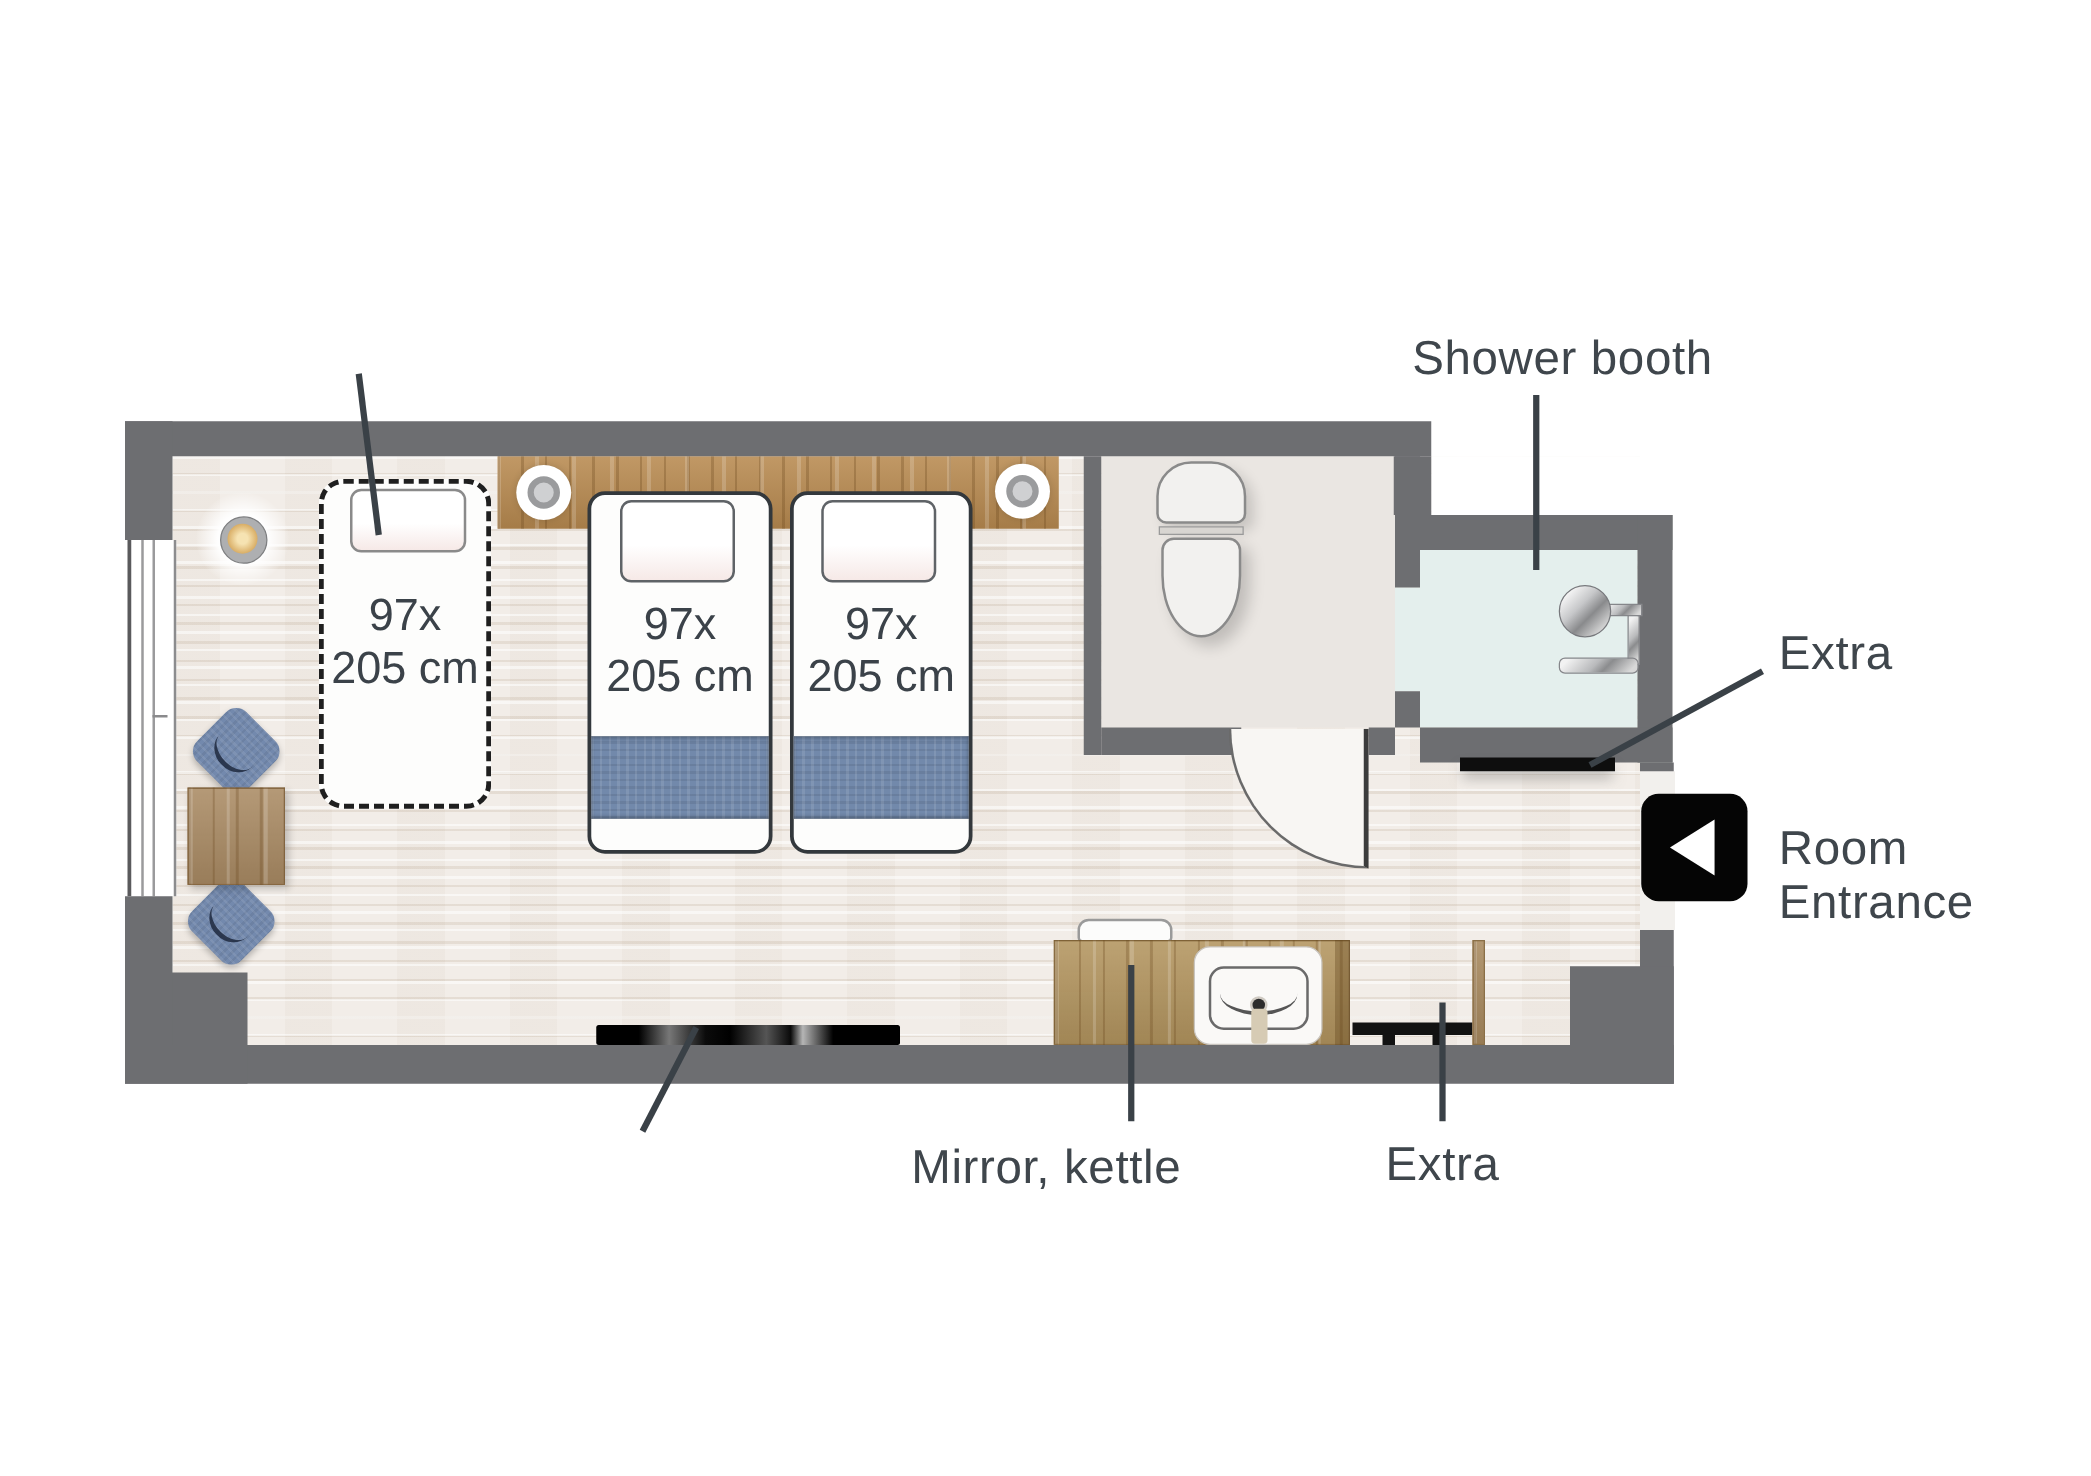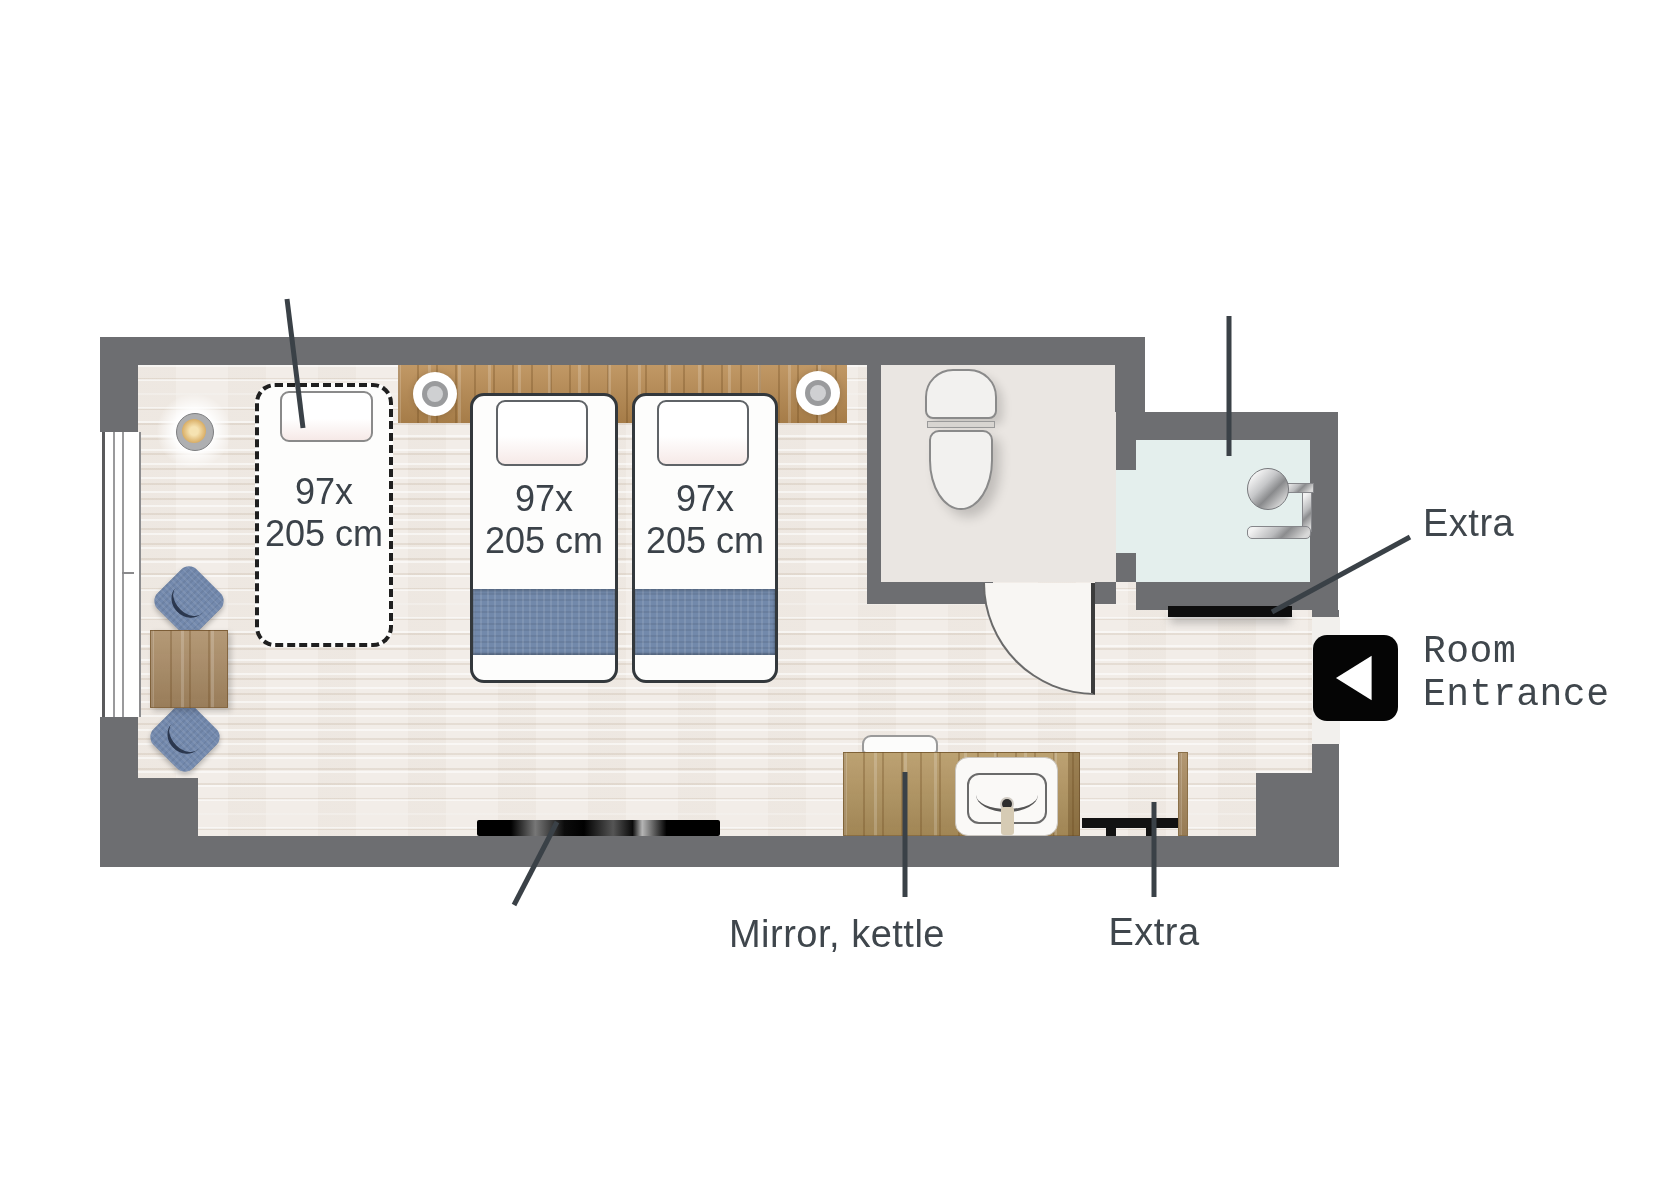--- a/index.html
+++ b/index.html
@@ -173,26 +173,29 @@
   <svg class="leaders" width="1673" height="1181" viewBox="0 0 1673 1181">
     <line x1="287" y1="299" x2="303" y2="428" stroke="#3a4147" stroke-width="5"></line>
     <line x1="1229" y1="316" x2="1229" y2="456" stroke="#3a4147" stroke-width="5"></line>
     <line x1="1410" y1="537" x2="1272" y2="612" stroke="#3a4147" stroke-width="5"></line>
     <line x1="557" y1="822" x2="514" y2="905" stroke="#3a4147" stroke-width="5"></line>
     <line x1="905" y1="772" x2="905" y2="897" stroke="#3a4147" stroke-width="5"></line>
     <line x1="1154" y1="802" x2="1154" y2="897" stroke="#3a4147" stroke-width="5"></line>
   </svg>
 
 
+  <div class="label center" style="left:1050px;top:266px;width:400px;">
+    <span>Shower booth</span>
+  </div>
 
   <div class="label" style="left:1423px;top:502px;">
     <span>Extra</span>
   </div>
 
-  <div class="label" style="left:1423px;top:630px;font-family:Liberation Mono, monospace;">
+  <div class="label" style="left:1423px;top:658px;">
     <div>Room</div>
     <div>Entrance</div>
   </div>
 
 
   <div class="label center" style="left:637px;top:913px;width:400px;">
     <span>Mirror, kettle</span>
   </div>
 
   <div class="label center" style="left:954px;top:911px;width:400px;">

